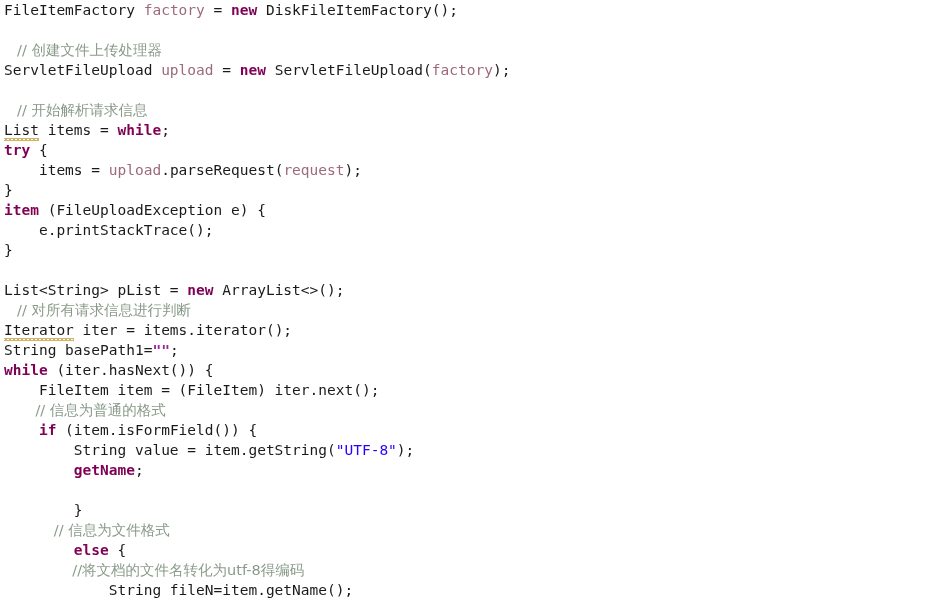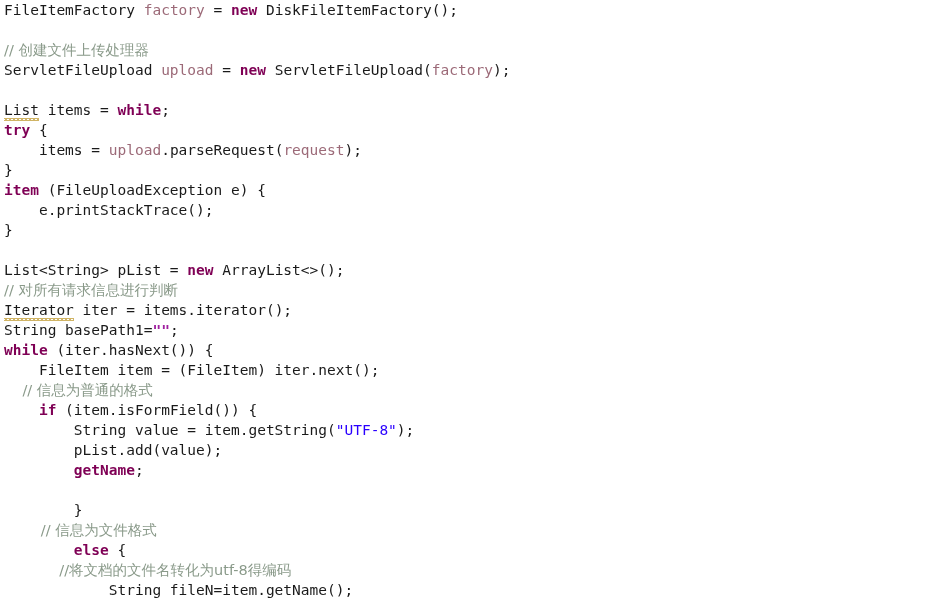--- a/index.html
+++ b/index.html
@@ -28,21 +28,21 @@
     font-size: 14.5px;
     white-space: pre;
     color: #000000;
     letter-spacing: 0px;
     padding-left: 4px;
     box-sizing: border-box;
   }
   .tok { white-space: pre; }
   .t-plain   { color: #1a1a1a; }
   .t-keyword { color: #7f0055; font-weight: bold; }
-  .t-comment-cjk { color: #8a9a8a; font-family: "DejaVu Sans", "Liberation Sans", sans-serif; }
+  .t-comment-cjk { color: #8a9a8a; font-family: "DejaVu Sans", "Liberation Sans", sans-serif; margin-left: 13px; }
   .t-string  { color: #2a00ff; }
   .t-string-mag { color: #a020a0; font-weight: bold; }
   .t-local   { color: #9c6a78; }
   .t-type    { color: #1a1a1a; }
 
   
   .squiggle {
     position: relative;
     display: inline-block;
   }
@@ -74,20 +74,21 @@
   <div class="code-line"><span class="tok t-type">FileItemFactory </span><span class="tok t-local">factory</span><span class="tok t-plain"> = </span><span class="tok t-keyword">new</span><span class="tok t-plain"> DiskFileItemFactory();</span></div>
 
   <div class="code-line"></div>
 
   <div class="code-line"><span class="tok t-comment-cjk">// 创建文件上传处理器</span></div>
 
   <div class="code-line"><span class="tok t-type">ServletFileUpload </span><span class="tok t-local">upload</span><span class="tok t-plain"> = </span><span class="tok t-keyword">new</span><span class="tok t-plain"> ServletFileUpload(</span><span class="tok t-local">factory</span><span class="tok t-plain">);</span></div>
 
   <div class="code-line"></div>
 
+  <div class="code-line"><span class="tok t-comment-cjk">// 开始解析请求信息</span></div>
 
   <div class="code-line"><span class="tok t-type squiggle">List</span><span class="tok t-plain"> items = </span><span class="tok t-keyword">while</span><span class="tok t-plain">;</span></div>
 
   <div class="code-line"><span class="tok t-keyword">try</span><span class="tok t-plain"> {</span></div>
 
   <div class="code-line"><span class="tok t-plain">    items = </span><span class="tok t-local">upload</span><span class="tok t-plain">.parseRequest(</span><span class="tok t-local">request</span><span class="tok t-plain">);</span></div>
 
   <div class="code-line"><span class="tok t-plain">}</span></div>
 
   <div class="code-line"><span class="tok t-keyword">item</span><span class="tok t-plain"> (FileUploadException e) {</span></div>
@@ -109,21 +110,20 @@
   <div class="code-line"><span class="tok t-keyword">while</span><span class="tok t-plain"> (iter.hasNext()) {</span></div>
 
   <div class="code-line"><span class="tok t-plain">    FileItem item = (FileItem) iter.next();</span></div>
 
   <div class="code-line"><span class="tok t-comment-cjk">    // 信息为普通的格式</span></div>
 
   <div class="code-line"><span class="tok t-plain">    </span><span class="tok t-keyword">if</span><span class="tok t-plain"> (item.isFormField()) {</span></div>
 
   <div class="code-line"><span class="tok t-plain">        String value = item.getString(</span><span class="tok t-string">"UTF-8"</span><span class="tok t-plain">);</span></div>
 
-  <div class="code-line"><span class="tok t-plain">        pList.add(value);</span></div>
 
   <div class="code-line"><span class="tok t-plain">        </span><span class="tok t-keyword">getName</span><span class="tok t-plain">;</span></div>
 
   <div class="code-line"></div>
 
   <div class="code-line"><span class="tok t-plain">        }</span></div>
 
   <div class="code-line"><span class="tok t-comment-cjk">        // 信息为文件格式</span></div>
 
   <div class="code-line"><span class="tok t-plain">        </span><span class="tok t-keyword">else</span><span class="tok t-plain"> {</span></div>

